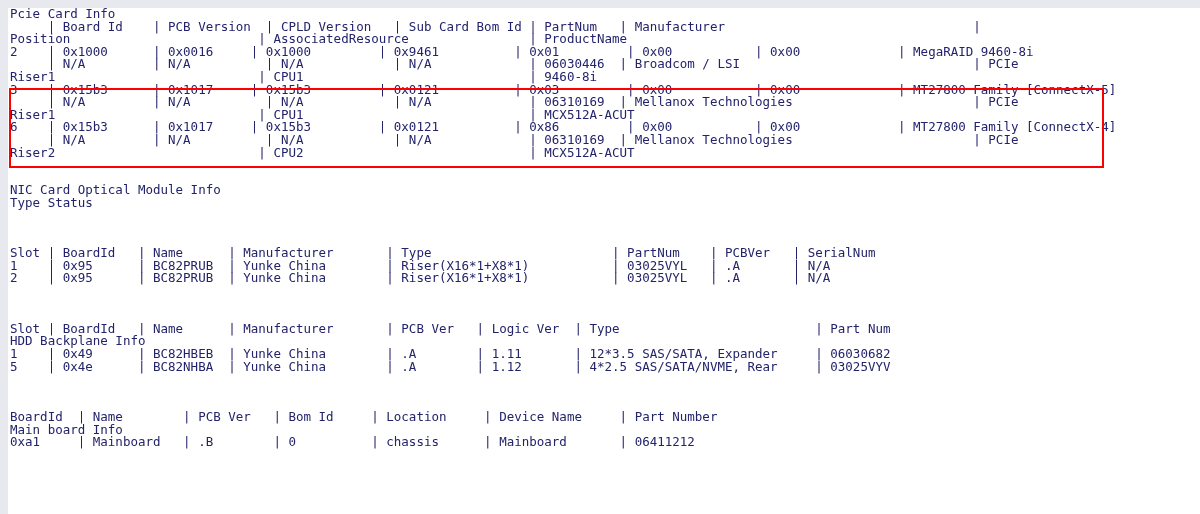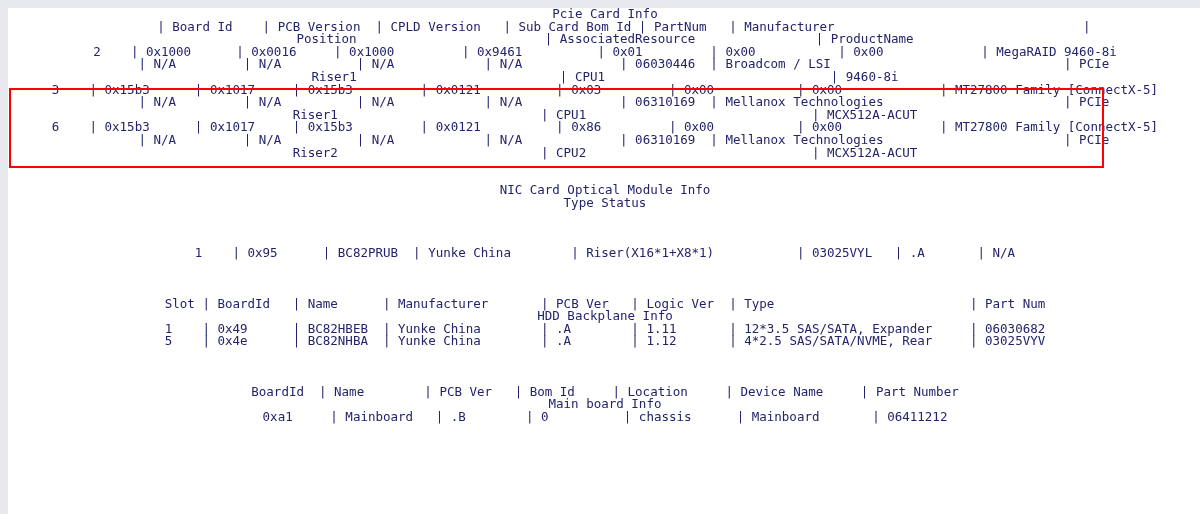--- a/index.html
+++ b/index.html
@@ -13,21 +13,20 @@
     font-family: "DejaVu Sans Mono", "Liberation Mono", monospace;
     font-size: 12.5px;
     line-height: 12.6px;
     color: #1a1a5e;
     overflow: hidden;
   }
   #page {
     position: relative;
     width: 1200px;
     height: 362px;
-    text-align: center;
   }
   .scrollbar-top {
     position: absolute;
     top: 0; left: 0;
     width: 1200px;
     height: 8px;
     background: #e8e8ef;
   }
   .scrollbar-left {
     position: absolute;
@@ -76,31 +75,33 @@
   <div class="content">
     <pre class="term">Pcie Card Info</pre>
     <pre class="term">     | Board Id    | PCB Version  | CPLD Version   | Sub Card Bom Id | PartNum   | Manufacturer                                 |</pre>
     <pre class="term">Position                         | AssociatedResource                | ProductName</pre>
     <pre class="term">2    | 0x1000      | 0x0016     | 0x1000         | 0x9461          | 0x01         | 0x00           | 0x00             | MegaRAID 9460-8i</pre>
     <pre class="term">     | N/A         | N/A          | N/A            | N/A             | 06030446  | Broadcom / LSI                               | PCIe</pre>
     <pre class="term">Riser1                           | CPU1                              | 9460-8i</pre>
     <pre class="term">3    | 0x15b3      | 0x1017     | 0x15b3         | 0x0121          | 0x03         | 0x00           | 0x00             | MT27800 Family [ConnectX-5]</pre>
     <pre class="term">     | N/A         | N/A          | N/A            | N/A             | 06310169  | Mellanox Technologies                        | PCIe</pre>
     <pre class="term">Riser1                           | CPU1                              | MCX512A-ACUT</pre>
-    <pre class="term">6    | 0x15b3      | 0x1017     | 0x15b3         | 0x0121          | 0x86         | 0x00           | 0x00             | MT27800 Family [ConnectX-5]</pre>
+    <pre class="term">6    | 0x15b3      | 0x1017     | 0x15b3         | 0x0121          | 0x86         | 0x00           | 0x00             | MT27800 Family [ConnectX-4]</pre>
     <pre class="term">     | N/A         | N/A          | N/A            | N/A             | 06310169  | Mellanox Technologies                        | PCIe</pre>
     <pre class="term">Riser2                           | CPU2                              | MCX512A-ACUT</pre>
     <pre class="term"> </pre>
     <pre class="term"> </pre>
     <pre class="term">NIC Card Optical Module Info</pre>
     <pre class="term">Type Status</pre>
     <pre class="term"> </pre>
     <pre class="term"> </pre>
     <pre class="term"> </pre>
+    <pre class="term">Slot | BoardId   | Name      | Manufacturer       | Type                        | PartNum    | PCBVer   | SerialNum</pre>
     <pre class="term">1    | 0x95      | BC82PRUB  | Yunke China        | Riser(X16*1+X8*1)           | 03025VYL   | .A       | N/A</pre>
+    <pre class="term">2    | 0x95      | BC82PRUB  | Yunke China        | Riser(X16*1+X8*1)           | 03025VYL   | .A       | N/A</pre>
     <pre class="term"> </pre>
     <pre class="term"> </pre>
     <pre class="term"> </pre>
     <pre class="term">Slot | BoardId   | Name      | Manufacturer       | PCB Ver   | Logic Ver  | Type                          | Part Num</pre>
     <pre class="term">HDD Backplane Info</pre>
     <pre class="term">1    | 0x49      | BC82HBEB  | Yunke China        | .A        | 1.11       | 12*3.5 SAS/SATA, Expander     | 06030682</pre>
     <pre class="term">5    | 0x4e      | BC82NHBA  | Yunke China        | .A        | 1.12       | 4*2.5 SAS/SATA/NVME, Rear     | 03025VYV</pre>
     <pre class="term"> </pre>
     <pre class="term"> </pre>
     <pre class="term"> </pre>

